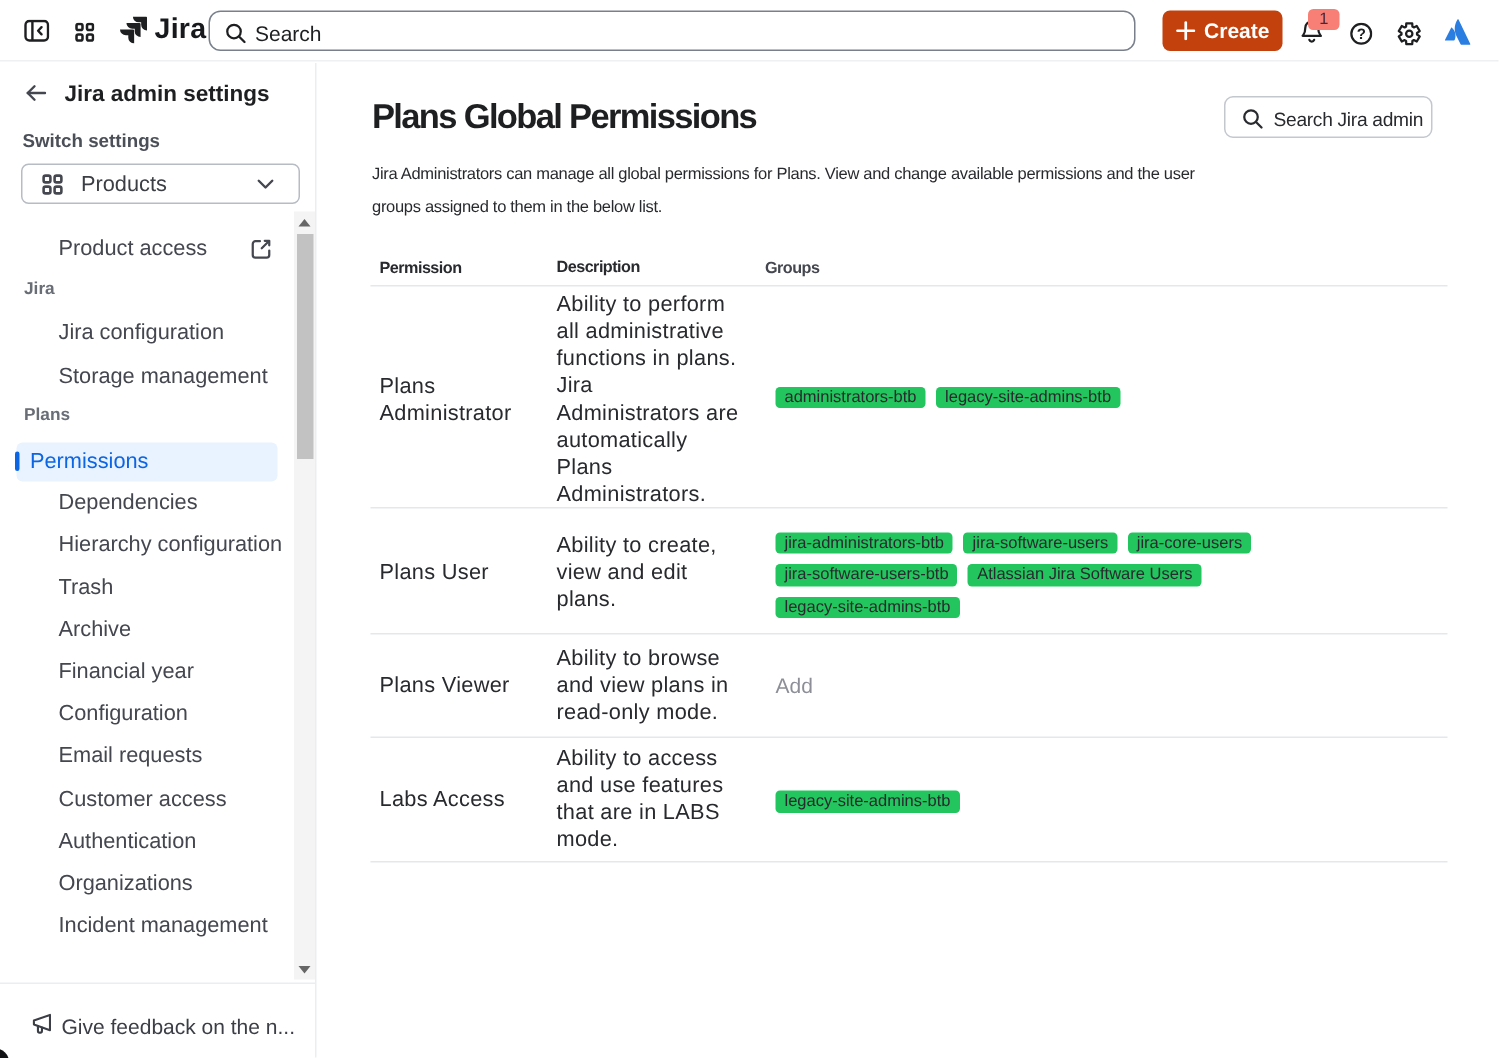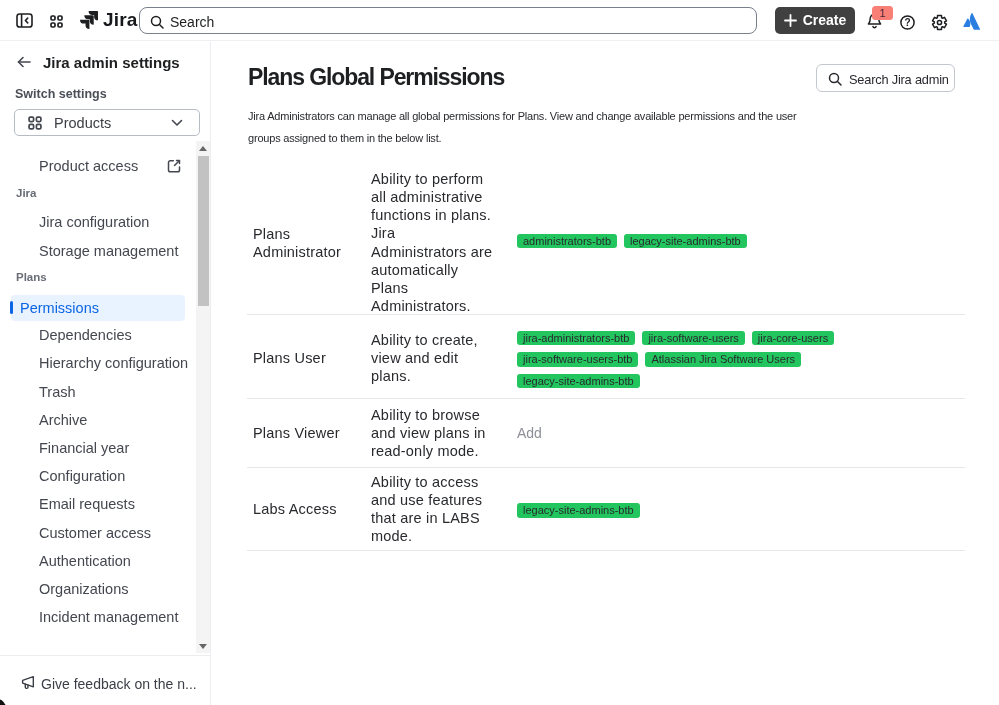--- a/index.html
+++ b/index.html
@@ -10,21 +10,21 @@
 #topbar { position:absolute; left:0; top:0; width:999px; height:41px; background:#fff;
   border-bottom:1px solid #EFF0F2; }
 #tgl { position:absolute; left:16px; top:13px; }
 #grid { position:absolute; left:50px; top:15px; }
 #jlogo { position:absolute; left:80px; top:11px; }
 #jtext { position:absolute; left:103px; top:9px; font-size:19px; font-weight:600; color:#17191C; letter-spacing:0.2px;}
 #search { position:absolute; left:139px; top:7px; width:618px; height:27px; border:1px solid #79808C;
   border-radius:8px; }
 #search svg { position:absolute; left:10px; top:7px; }
 #search span { position:absolute; left:30px; top:6px; font-size:14px; color:#1E1F21; }
-#create { position:absolute; left:775px; top:7px; width:80px; height:27px; background:#404040;
+#create { position:absolute; left:775px; top:7px; width:80px; height:27px; background:#c2410c;
   border-radius:5px; color:#fff; font-size:14px; font-weight:600; text-align:center; line-height:27px; }
 #bell { position:absolute; left:866px; top:12px; }
 #badge { position:absolute; left:872px; top:6px; width:21px; height:14px; background:#F87F75;
   border-radius:3.5px; color:#46273B; font-size:11px; font-weight:400; text-align:center; line-height:14px; }
 #help { position:absolute; left:900px; top:15px; }
 #gear { position:absolute; left:931px; top:14px; }
 #alogo { position:absolute; left:962px; top:10px; }
 
 
 #sidebar { position:absolute; left:0; top:42px; width:211px; height:663px; background:#fff;
@@ -234,20 +234,25 @@
   <div id="sja">
     <svg width="14" height="14" viewBox="0 0 14 14" fill="none" stroke="#292A2E" stroke-width="1.5">
       <circle cx="6" cy="6" r="4.5"></circle>
         <line x1="9.5" y1="9.5" x2="13" y2="13" stroke-linecap="round"></line>
     </svg>
     <span>Search Jira admin</span>
   </div>
   <div id="para">Jira Administrators can manage all global permissions for Plans. View and change available permissions and the user<br>groups assigned to them in the below list.</div>
 
   <div id="tbl">
+    <div class="thead">
+      <div class="c1">Permission</div>
+      <div class="c2">Description</div>
+      <div class="c3">Groups</div>
+    </div>
     <div class="trow" style="height:148px; padding-top:4px;">
       <div class="c1">Plans<br>Administrator</div>
       <div class="c2">
           <span>Ability to perform<br>all administrative<br>functions in plans.<br>Jira<br>Administrators are<br>automatically<br>Plans<br>Administrators.</span>
         </div>
       <div class="c3">
           <div style="position:relative; top:-3px;"><span class="tag">administrators-btb</span><span class="tag">legacy-site-admins-btb</span></div>
         </div>
     </div>
     <div class="trow" style="height:84px; padding-top:3px;">

